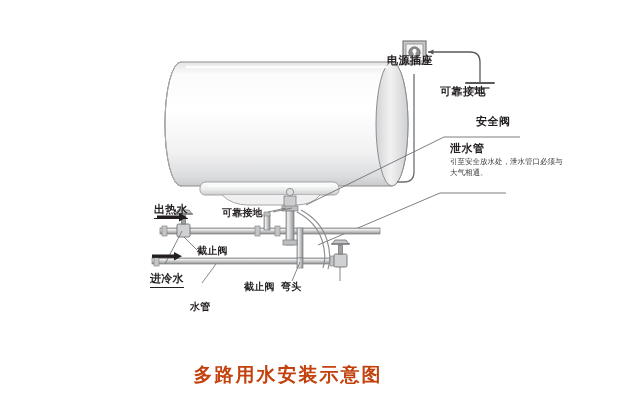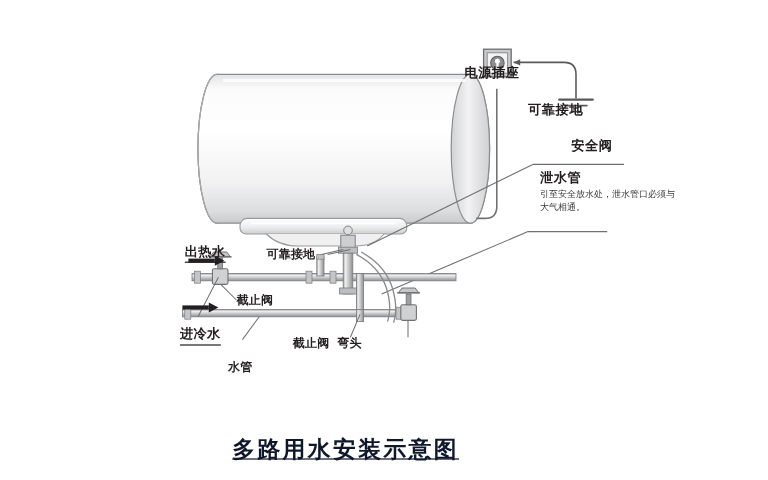--- a/index.html
+++ b/index.html
@@ -19,23 +19,22 @@
     white-space:nowrap;
     line-height:1.25;
   }
   .lbl-head{font-size:11px;font-weight:700;letter-spacing:.5px;}
   .lbl-small{font-size:10px;font-weight:700;letter-spacing:.2px;}
   .lbl-desc{font-size:7.5px;font-weight:400;letter-spacing:0;line-height:1.45;color:#3a3a3a;white-space:normal;width:118px;}
   .lbl-flow{font-size:11px;font-weight:700;letter-spacing:.2px;}
   .uline{border-bottom:1.2px solid #231f20;padding-bottom:1px;}
   #title{
     position:absolute;left:0;top:362px;width:576px;text-align:center;
-    font-size:19px;font-weight:700;color:#0f172a;letter-spacing:2px;
+    font-size:19px;font-weight:700;color:#c2410c;letter-spacing:2px;
     font-family:"DejaVu Sans","Liberation Sans",sans-serif;
-    text-decoration:underline;
   }
 </style>
 </head>
 <body>
 
 <div id="stage">
 
   <svg class="layer" viewBox="0 0 640 400">
     <defs>
       <linearGradient id="tankBody" x1="0" y1="0" x2="0" y2="1">

